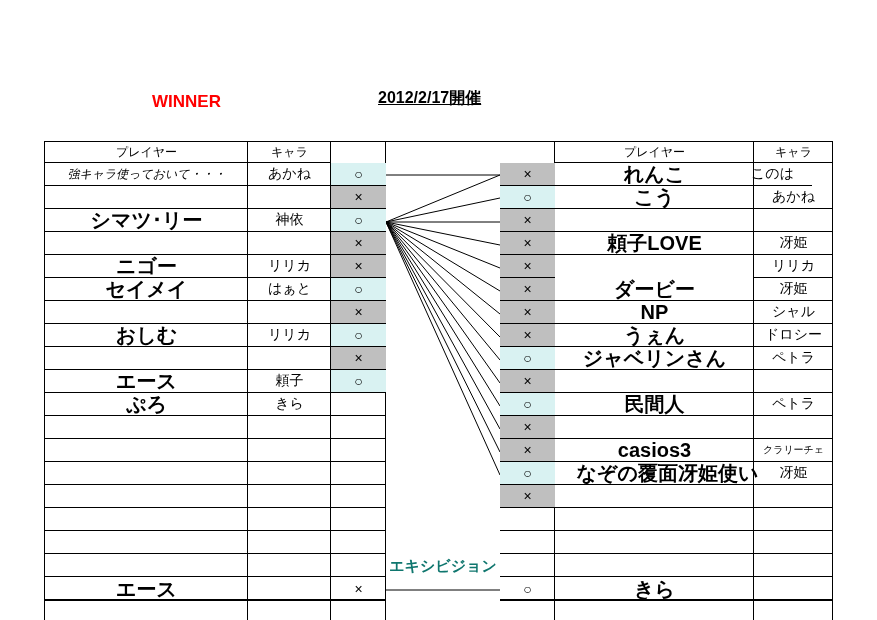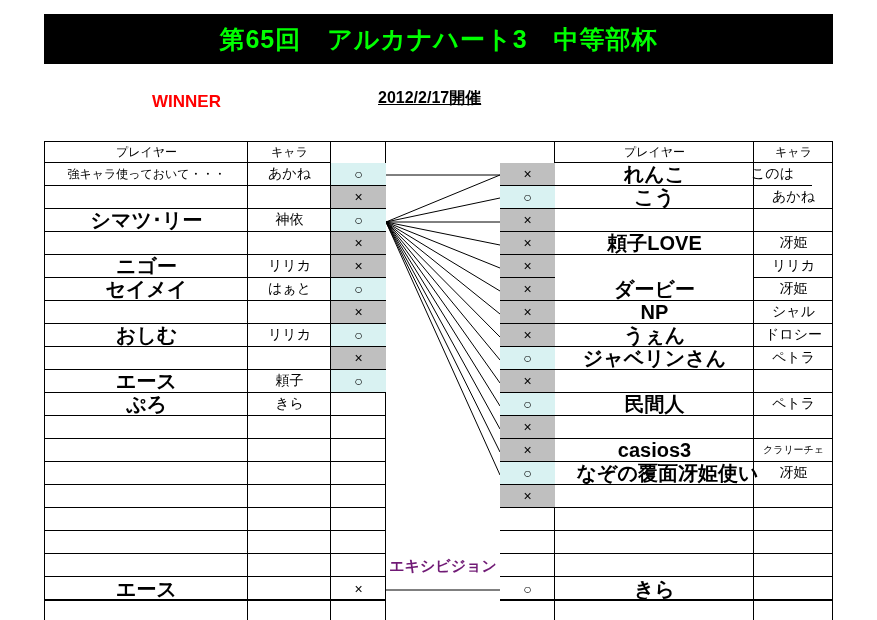--- a/index.html
+++ b/index.html
@@ -55,45 +55,42 @@
     box-sizing:border-box;
     border-bottom:1px solid #000;
     display:flex;align-items:center;justify-content:center;
     font-size:13px;
     color:#000;
     overflow:hidden;
     white-space:nowrap;
   }
   .hdr{font-size:12px;}
   .name{font-size:20px;font-weight:bold;}
-  .name.small{font-size:12px;font-weight:normal;}
+  .name.small{font-size:12px;font-weight:normal;font-style:italic;}
   .chara{font-size:14px;}
 
   .mark{font-size:14px;}
   .mark.win{background:#d9f2f2;}
   .mark.lose{background:#bfbfbf;}
   .mark.blank{background:transparent;}
 
   .exhibit-label{
     position:absolute;
     font-size:15px;font-weight:bold;
     text-align:center;
-    color:#701a75;
+    color:#0f766e;
   }
 
   svg.lines{position:absolute;left:0;top:0;width:789px;height:485px;pointer-events:none;}
 </style>
 </head>
 <body>
 
 <div class="page">
 
-  <div class="title-bar">
-    <div class="title-text">第65回　アルカナハート3　中等部杯</div>
-  </div>
 
   <div class="winner">WINNER</div>
   <div class="date">2012/2/17開催</div>
 
   <div class="grid">
     <svg class="lines" viewBox="0 0 789 485" preserveAspectRatio="none">
 
       <line x1="341" y1="80" x2="455" y2="33" stroke="#000" stroke-width="1"></line>
       <line x1="341" y1="80" x2="455" y2="56" stroke="#000" stroke-width="1"></line>
       <line x1="341" y1="80" x2="455" y2="80" stroke="#000" stroke-width="1"></line>

